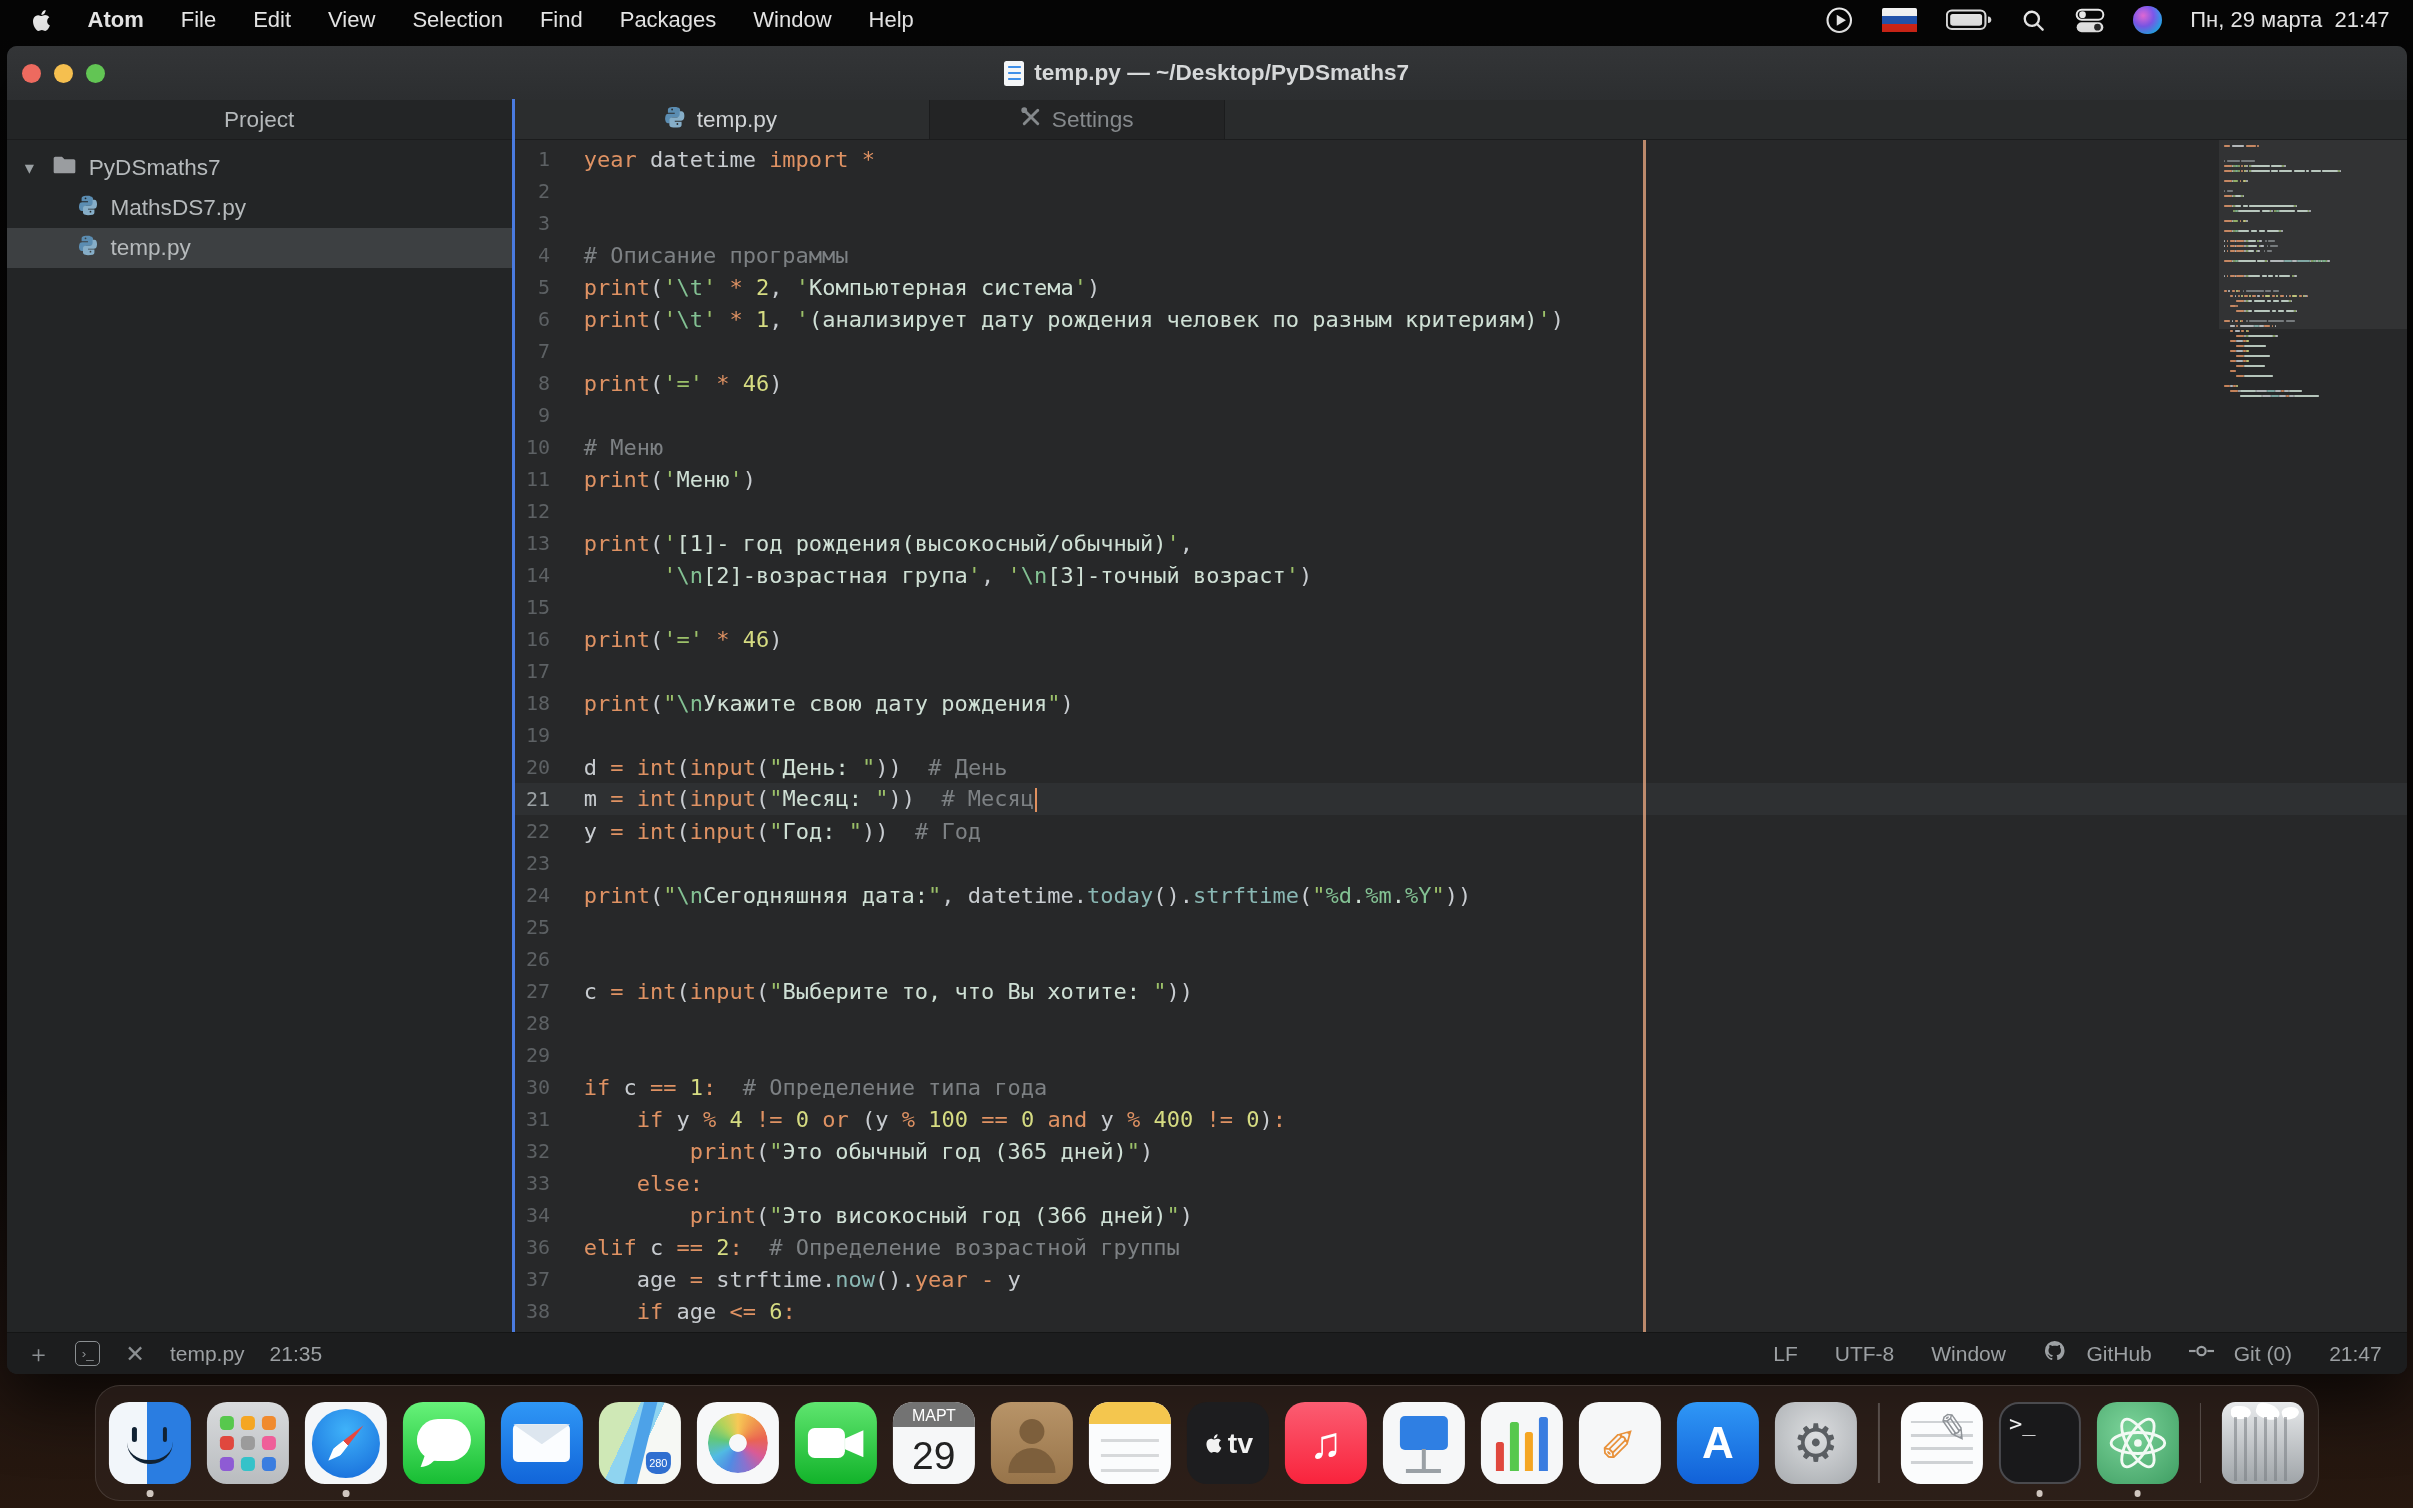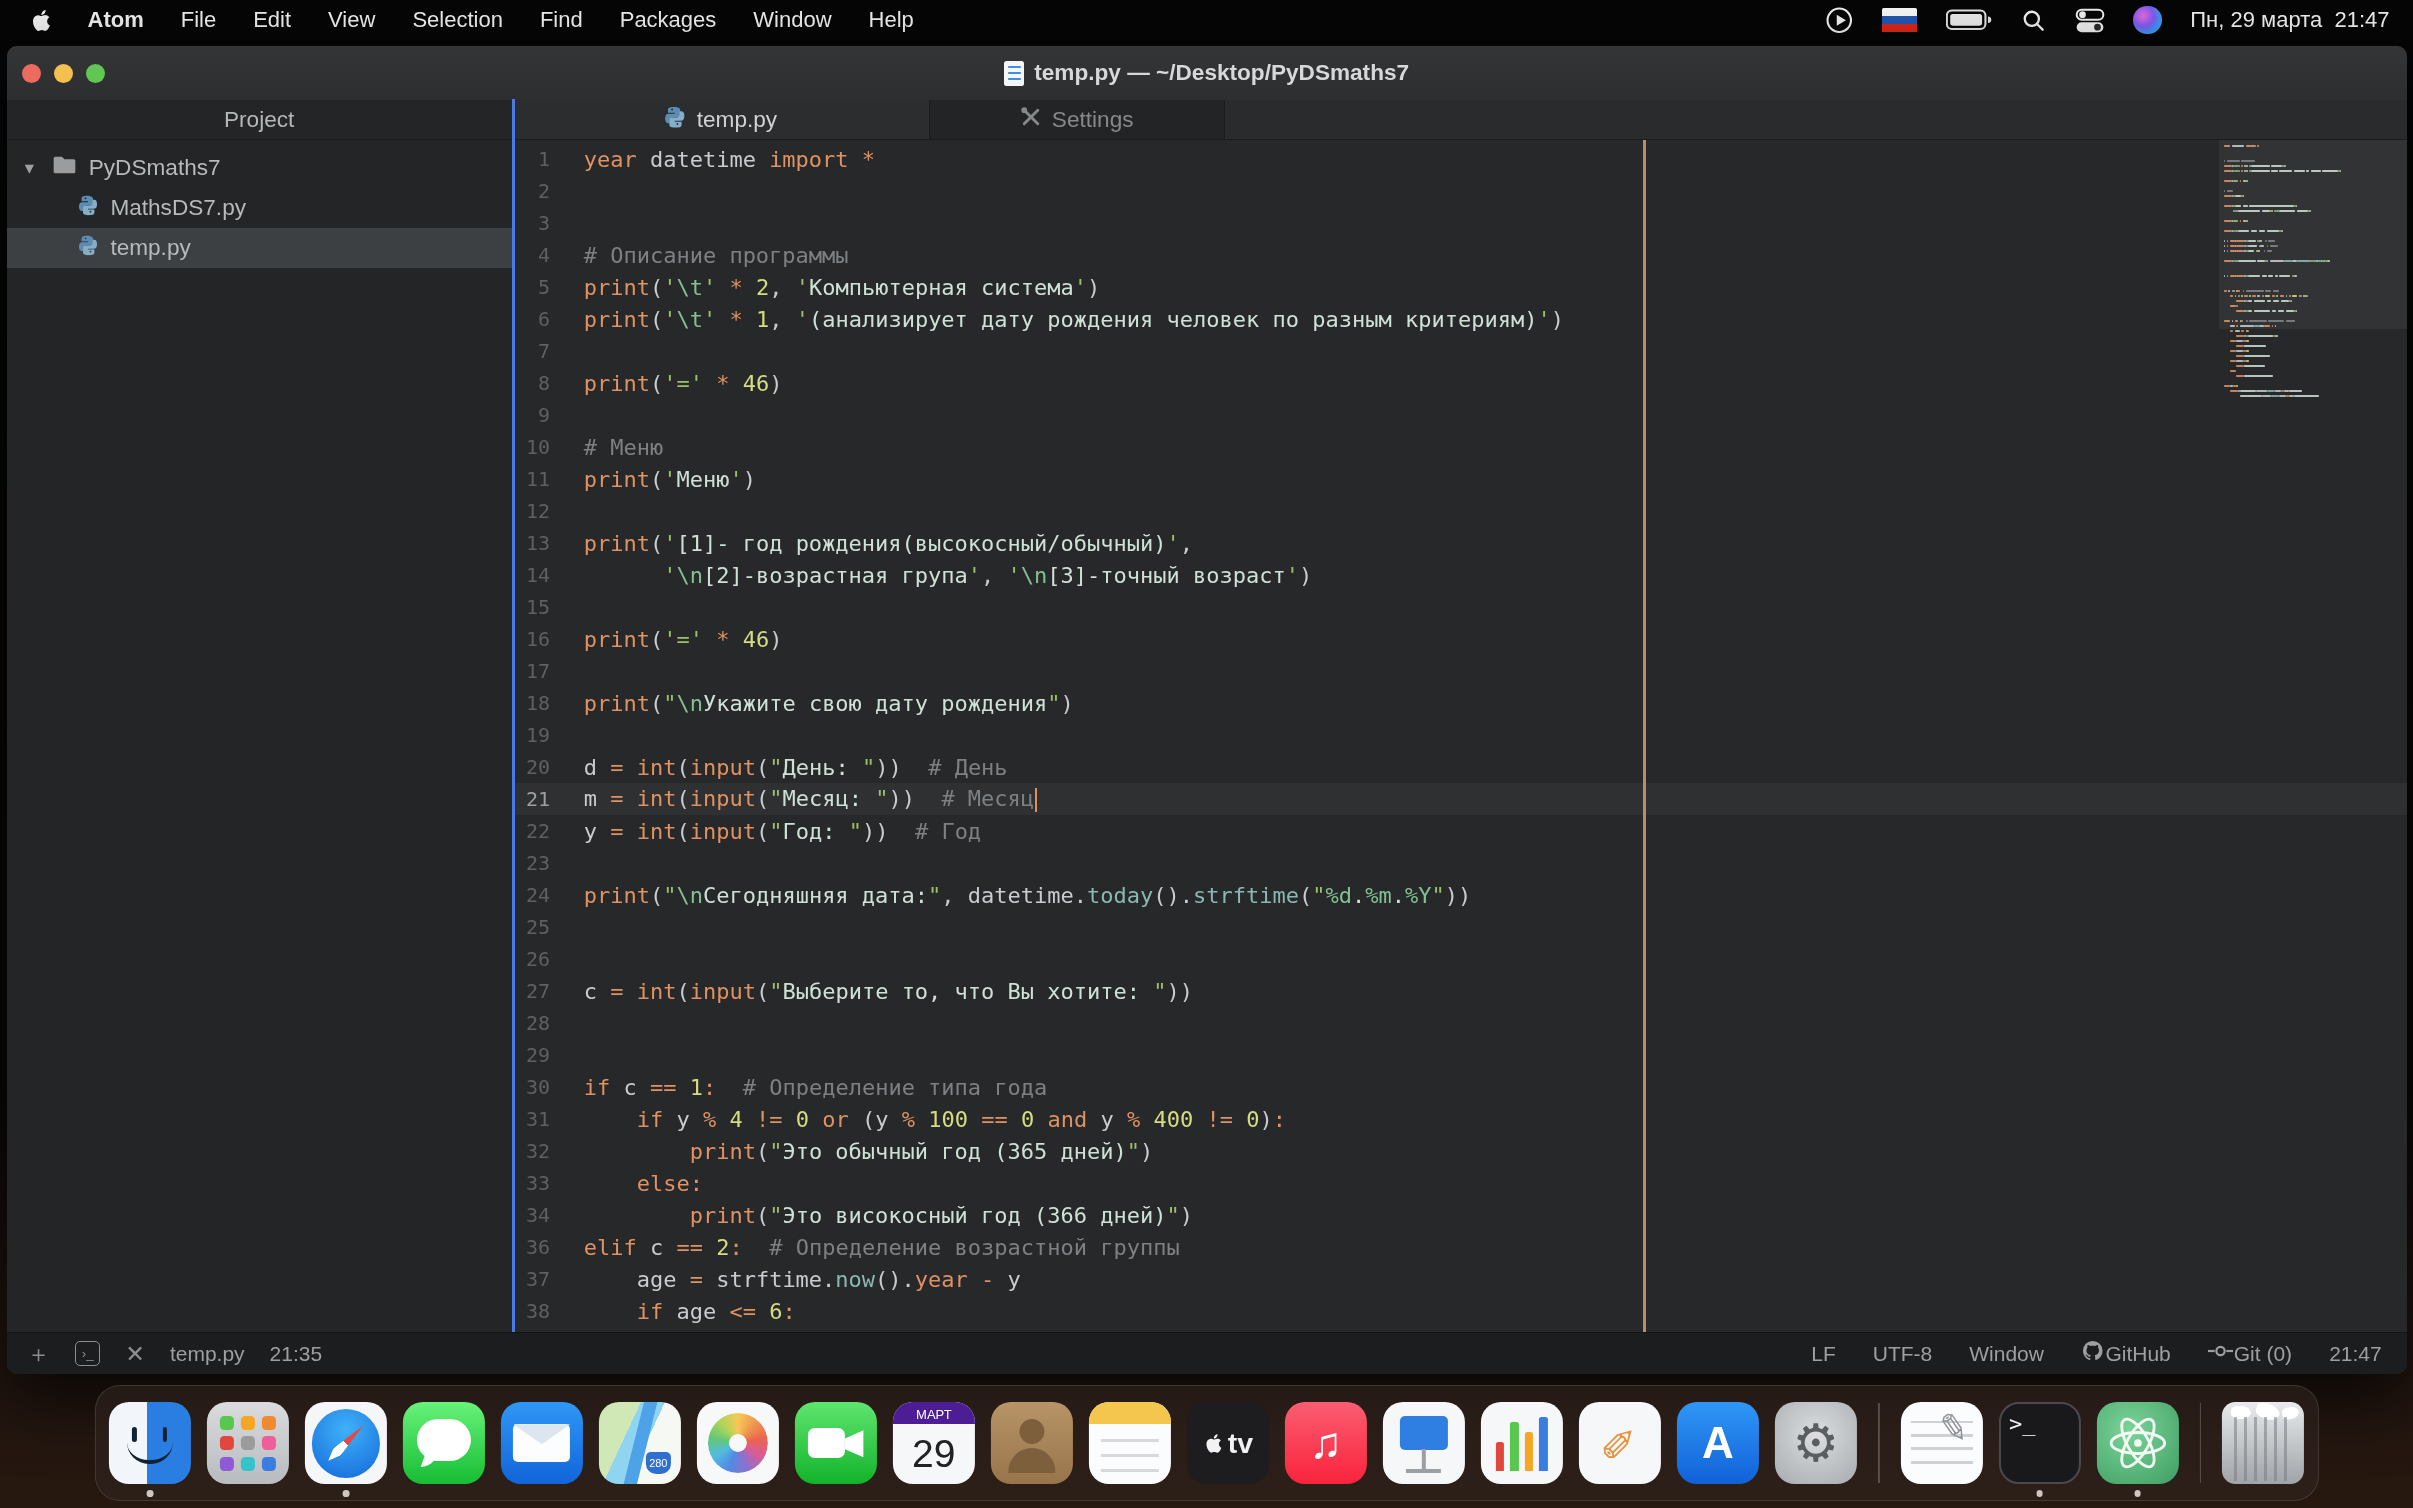--- a/index.html
+++ b/index.html
@@ -69,21 +69,21 @@
   .mrow{height:5px;display:flex;align-items:center;}
   .mrow i{display:inline-block;height:2.5px;border-radius:0.8px;}
   .mm-viewport{position:absolute;left:0;right:0;top:0;height:189px;background:rgba(255,255,255,.055);}
   
   .statusbar{height:42px;flex:none;background:#1c1d1e;border-top:0.8px solid #141515;display:flex;align-items:center;
     color:#9ca0a3;font-size:21px;}
   .sb-left{display:flex;align-items:center;gap:25px;margin-left:20px;}
   .sb-right{margin-left:auto;display:flex;align-items:center;gap:37px;margin-right:25px;}
   .sb-ico{display:flex;align-items:center;font-size:23.5px;color:#8b8f92;}
   .term-badge{width:25px;height:25px;border:1.7px solid #8b8f92;border-radius:5px;font-size:13.4px;display:flex;align-items:center;justify-content:center;color:#8b8f92;}
-  .sb-item{display:flex;align-items:center;gap:1px;}
+  .sb-item{display:flex;align-items:center;gap:20px;}
   
   .dock{position:absolute;left:50%;transform:translateX(-50%);bottom:6.7px;height:116px;
     background:rgba(48,36,30,.62);border:0.8px solid rgba(255,255,255,.12);border-radius:25px;
     display:flex;align-items:center;padding:0 13.4px;gap:16px;}
   .dock-item{position:relative;width:82px;height:82px;flex:none;}
   .dock-sep{width:1.7px;height:80px;background:rgba(255,255,255,.22);flex:none;margin:0 5px;}
   .dicon{width:82px;height:82px;border-radius:20px;position:relative;overflow:hidden;}
   .run-dot{position:absolute;left:50%;transform:translateX(-50%);bottom:-12.6px;width:6.7px;height:6.7px;border-radius:50%;background:#cfc6bf;}
   
   .d-finder{background:linear-gradient(90deg,#f2f6fa 0 46%,#2a7de1 46% 100%);}
@@ -107,21 +107,21 @@
   .d-maps .road{position:absolute;left:34px;top:-5px;width:13.4px;height:101px;background:#4da2e8;transform:rotate(14deg);}
   .d-maps .shield{position:absolute;right:10px;bottom:10px;width:25px;height:22px;background:#2f6fd0;border-radius:5px 5px 10px 10px;color:#fff;font-size:11px;display:flex;align-items:center;justify-content:center;}
   .d-photos{background:#f7f8f9;}
   .d-photos .flower{position:absolute;inset:11px;border-radius:50%;
     background:conic-gradient(#f6c344,#ef8c3a,#e8543f,#d44a8c,#7f62c9,#3f7fe0,#3fb4e0,#51c26b,#a8cf4a,#f6c344);
     -webkit-mask:radial-gradient(circle,transparent 0 8.4px,#000 9.2px);mask:radial-gradient(circle,transparent 0 8.4px,#000 9.2px);opacity:.9;}
   .d-facetime{background:linear-gradient(180deg,#5fe56f,#12b32a);}
   .d-facetime .cam{position:absolute;left:13.4px;top:26px;width:37px;height:30px;background:#fff;border-radius:6.7px;}
   .d-facetime .lens{position:absolute;right:13.4px;top:28px;width:18.4px;height:27px;background:#fff;clip-path:polygon(100% 0,100% 100%,0 70%,0 30%);}
   .d-calendar{background:#f6f7f8;display:flex;flex-direction:column;align-items:center;}
-  .d-calendar .month{width:100%;background:#4c1d95;color:#fff;font-size:13px;text-align:center;padding:4.2px 0 2.5px;}
+  .d-calendar .month{width:100%;background:#737373;color:#fff;font-size:16px;text-align:center;padding:4.2px 0 2.5px;}
   .d-calendar .day{flex:1;display:flex;align-items:center;justify-content:center;font-size:39px;color:#222;font-weight:300;}
   .d-contacts{background:linear-gradient(180deg,#b89468,#97744a);}
   .d-contacts .head{position:absolute;left:50%;top:17px;transform:translateX(-50%);width:25px;height:25px;border-radius:50%;background:#7d5f3c;}
   .d-contacts .body{position:absolute;left:50%;bottom:11.7px;transform:translateX(-50%);width:47px;height:25px;border-radius:23.5px 23.5px 0 0;background:#7d5f3c;}
   .d-notes{background:#fbfcfd;}
   .d-notes .band{position:absolute;top:0;left:0;right:0;height:22px;background:#f4c64e;}
   .d-notes .ln{position:absolute;left:11.7px;right:11.7px;height:2.5px;background:#d7d9db;}
   .d-appletv{background:#1d1d1f;color:#f2f2f2;display:flex;align-items:center;justify-content:center;font-weight:bold;font-size:28.5px;}
   .d-music{background:linear-gradient(180deg,#fb5d72,#f9233c);color:#fff;display:flex;align-items:center;justify-content:center;font-size:44px;}
   .d-keynote{background:#f6f7f8;}

